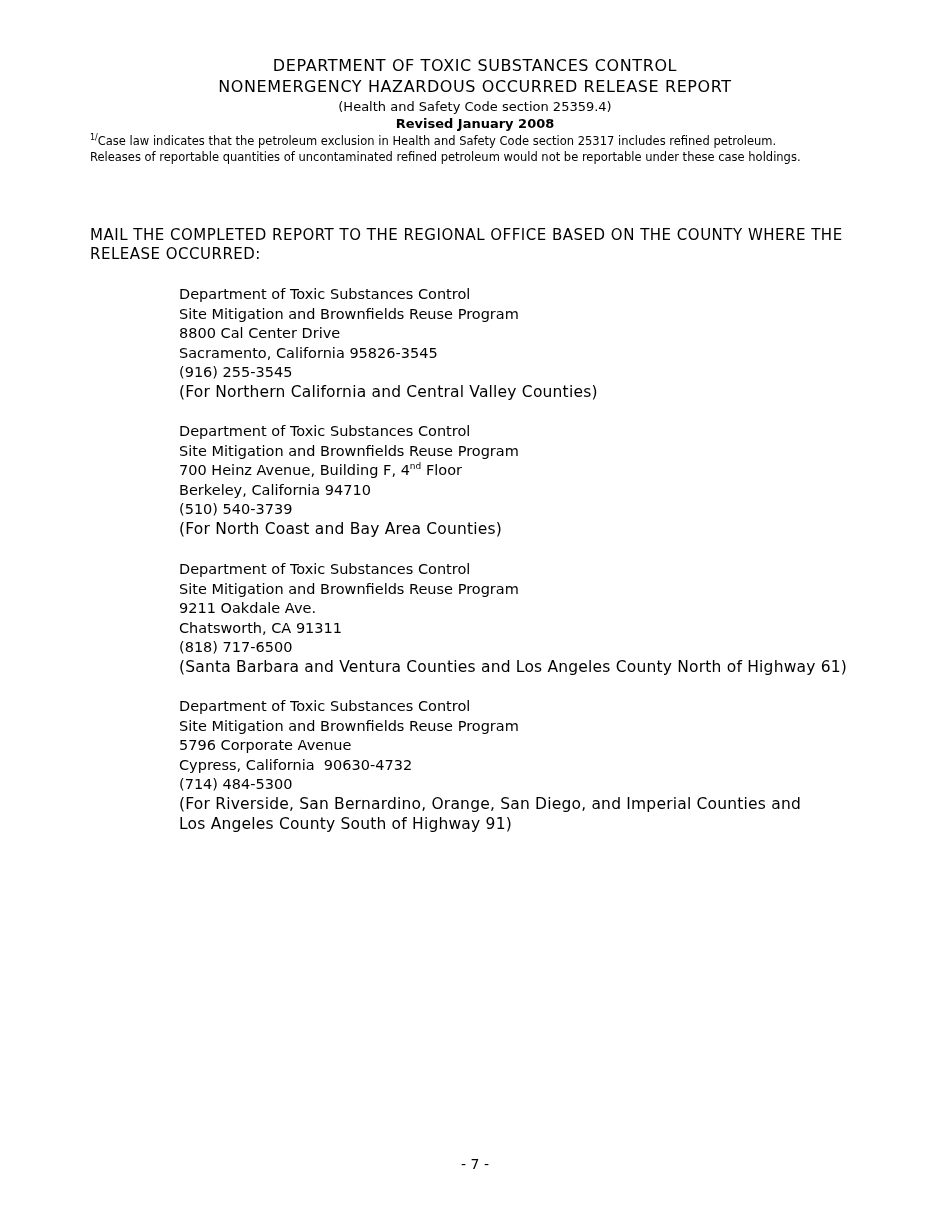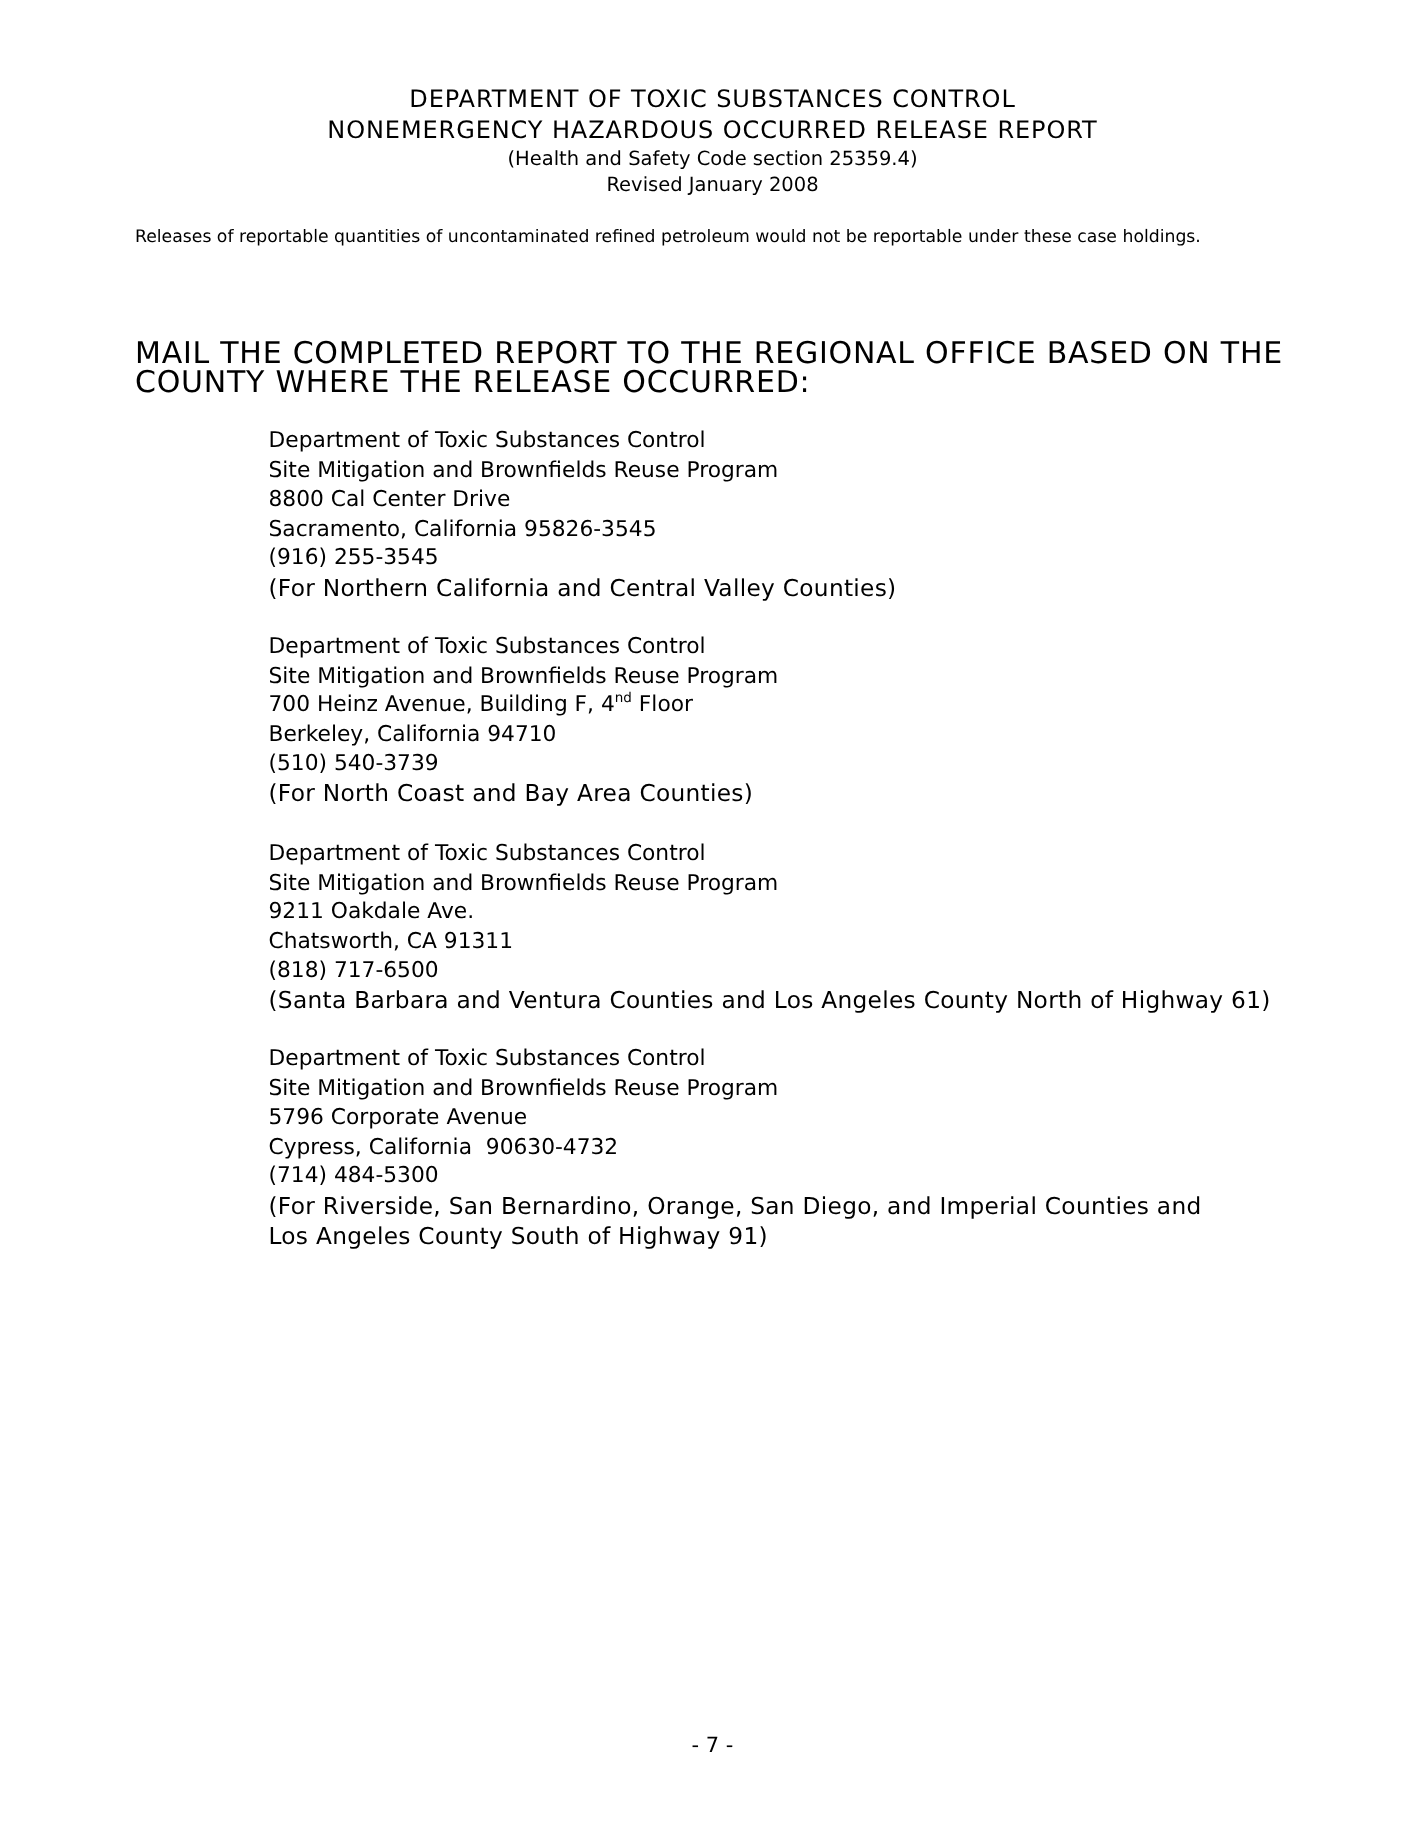--- a/index.html
+++ b/index.html
@@ -23,41 +23,41 @@
     }
     .header {
       position: absolute;
       left: 0;
       width: 950px;
       text-align: center;
     }
     .h-line1 { top: 56px; font-size: 16px; letter-spacing: 0.6px; line-height: 20px; }
     .h-line2 { top: 77px; font-size: 16px; letter-spacing: 0.6px; line-height: 20px; }
     .h-line3 { top: 99px; font-size: 13px; line-height: 16px; }
-    .h-line4 { top: 116px; font-size: 13px; line-height: 16px; }
+    .h-line4 { top: 116px; font-size: 13px; line-height: 16px; font-weight: bold; }
     .footnote {
       position: absolute;
       left: 90px;
       width: 800px;
       font-size: 11.5px;
       line-height: 15.5px;
     }
     .fn1 { top: 134px; }
     .fn2 { top: 150px; }
     .fn-sup {
       font-size: 8px;
       vertical-align: super;
       line-height: 0;
     }
     .mail-instruction {
       position: absolute;
       left: 90px;
       top: 226px;
       width: 800px;
-      font-size: 20px;
+      font-size: 15px;
       line-height: 19px;
       letter-spacing: 0.5px;
     }
     .office {
       position: absolute;
       left: 179px;
       width: 720px;
       font-size: 14.5px;
       line-height: 19.6px;
     }
@@ -86,20 +86,21 @@
 </head>
 <body>
 
 <div class="page">
 
   <div class="header h-line1">DEPARTMENT OF TOXIC SUBSTANCES CONTROL</div>
   <div class="header h-line2">NONEMERGENCY HAZARDOUS OCCURRED RELEASE REPORT</div>
   <div class="header h-line3">(Health and Safety Code section 25359.4)</div>
   <div class="header h-line4">Revised January 2008</div>
 
+  <div class="footnote fn1"><span class="fn-sup">1/</span><span>Case law indicates that the petroleum exclusion in Health and Safety Code section 25317 includes refined petroleum.</span></div>
   <div class="footnote fn2">Releases of reportable quantities of uncontaminated refined petroleum would not be reportable under these case holdings.</div>
 
   <div class="mail-instruction">MAIL THE COMPLETED REPORT TO THE REGIONAL OFFICE BASED ON THE COUNTY WHERE THE RELEASE OCCURRED:</div>
 
   <div class="office office-1">
     <span class="line">Department of Toxic Substances Control</span>
     <span class="line">Site Mitigation and Brownfields Reuse Program</span>
     <span class="line">8800 Cal Center Drive</span>
     <span class="line">Sacramento, California 95826-3545</span>
     <span class="line">(916) 255-3545</span>

